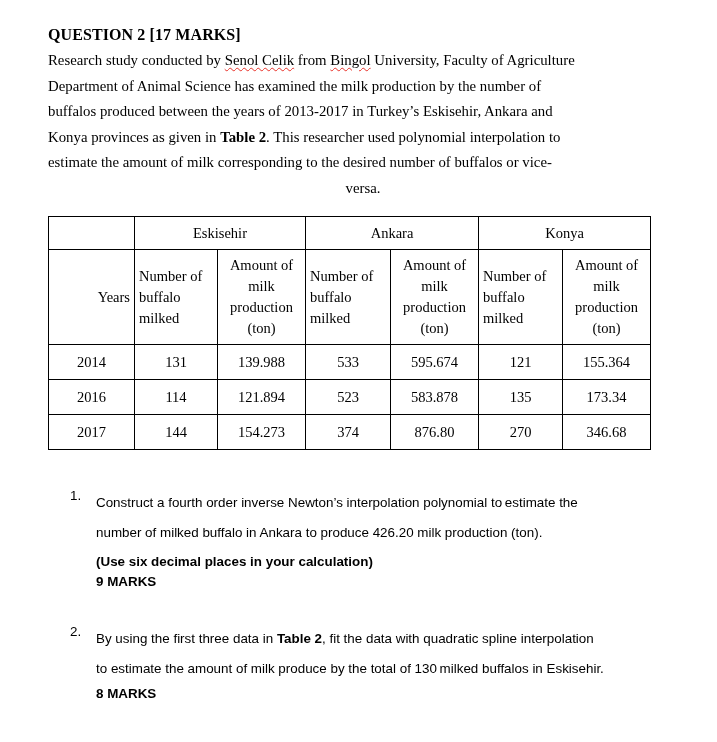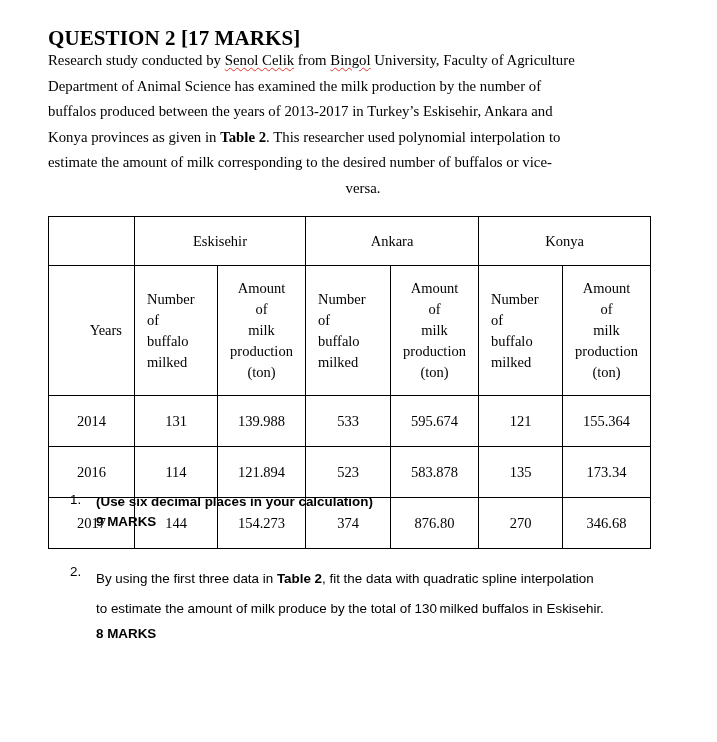--- a/index.html
+++ b/index.html
@@ -22,21 +22,21 @@
     left: 0; top: 0;
     width: 717px;
     height: 742px;
   }
 
   
   .q-title {
     position: absolute;
     left: 48px;
     top: 26px;
-    font-size: 21px;
+    font-size: 16px;
     font-weight: bold;
     letter-spacing: 0.1px;
     white-space: nowrap;
   }
 
   .intro {
     position: absolute;
     left: 48px;
     top: 48px;
     width: 602px;
@@ -62,21 +62,21 @@
     top: 216px;
     width: 602px;
     border-collapse: collapse;
     table-layout: fixed;
     font-size: 14.5px;
     font-family: "Liberation Serif", "DejaVu Serif", serif;
   }
   table.data th,
   table.data td {
     border: 1px solid #000000;
-    padding: 12px;
+    padding: 4px;
     font-weight: normal;
     vertical-align: middle;
     line-height: 21px;
   }
   th.prov {
     text-align: center;
     height: 24px;
     line-height: 22px;
   }
   th.corner { border-bottom: none; border-top: 1px solid #000; }
@@ -243,20 +243,24 @@
         <td>270</td>
         <td>346.68</td>
       </tr>
     </tbody>
   </table>
 
   <div class="items">
 
     <div class="item">
       <span class="num">1.</span>
+      <div class="body">
+        <div>Construct a fourth order inverse Newton’s interpolation polynomial to estimate the</div>
+        <div class="lastline">number of milked buffalo in Ankara to produce 426.20 milk production (ton).</div>
+      </div>
       <div class="note">(Use six decimal places in your calculation)</div>
       <div class="marks">9 MARKS</div>
     </div>
 
     <div class="item item2">
       <span class="num">2.</span>
       <div class="body">
         <div><span>By using the first three data in </span><b>Table 2</b><span>, fit the data with quadratic spline interpolation</span></div>
         <div class="lastline">to estimate the amount of milk produce by the total of 130 milked buffalos in Eskisehir.</div>
       </div>

